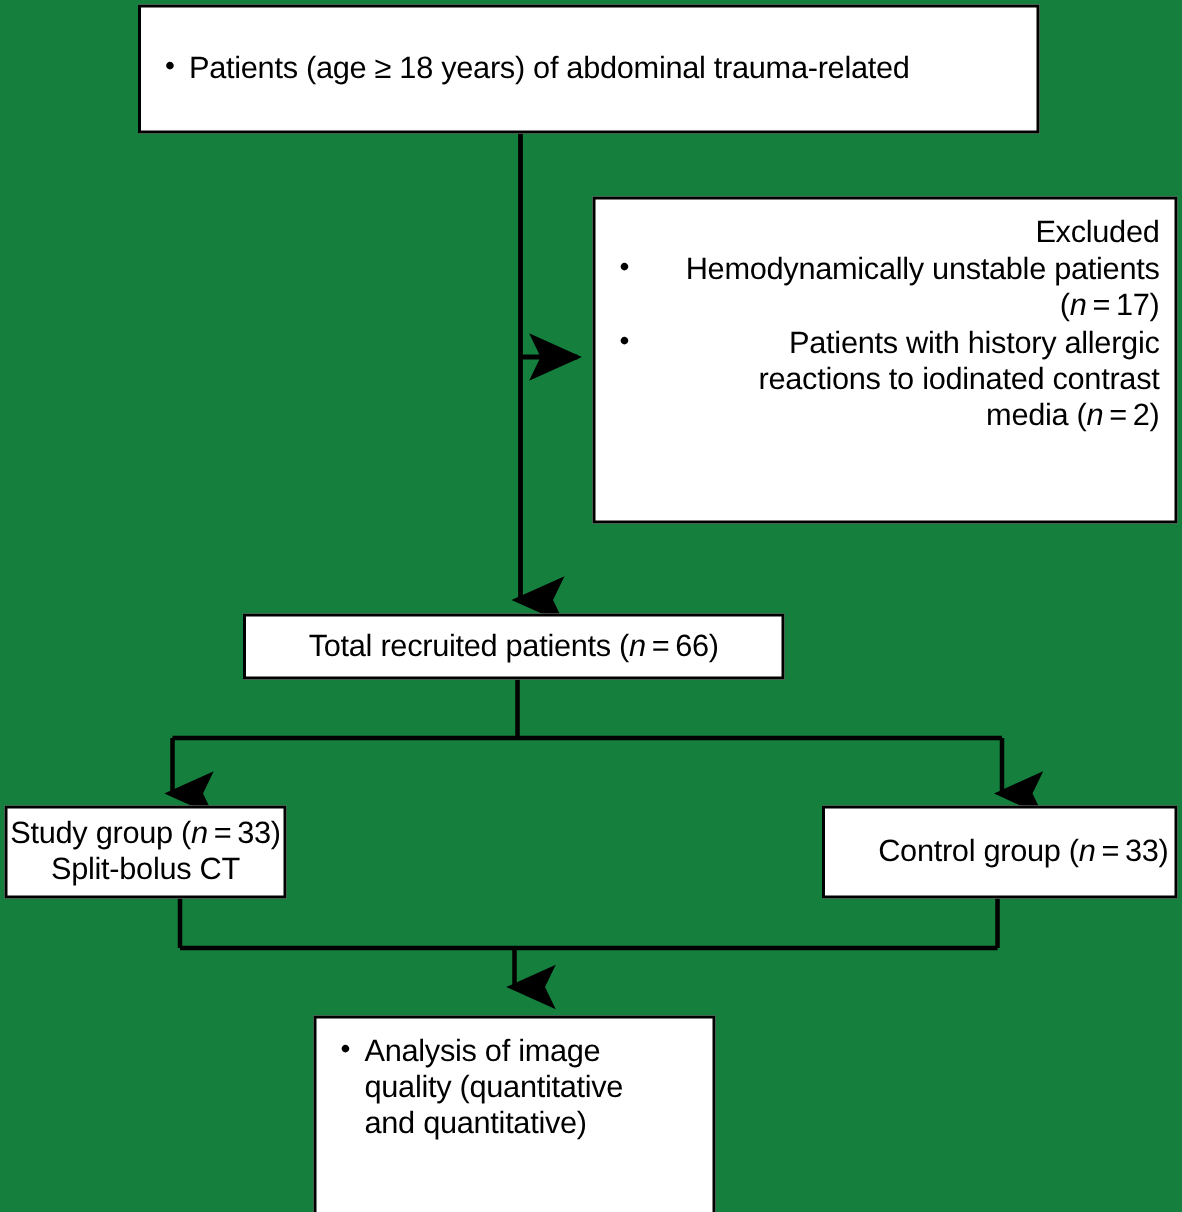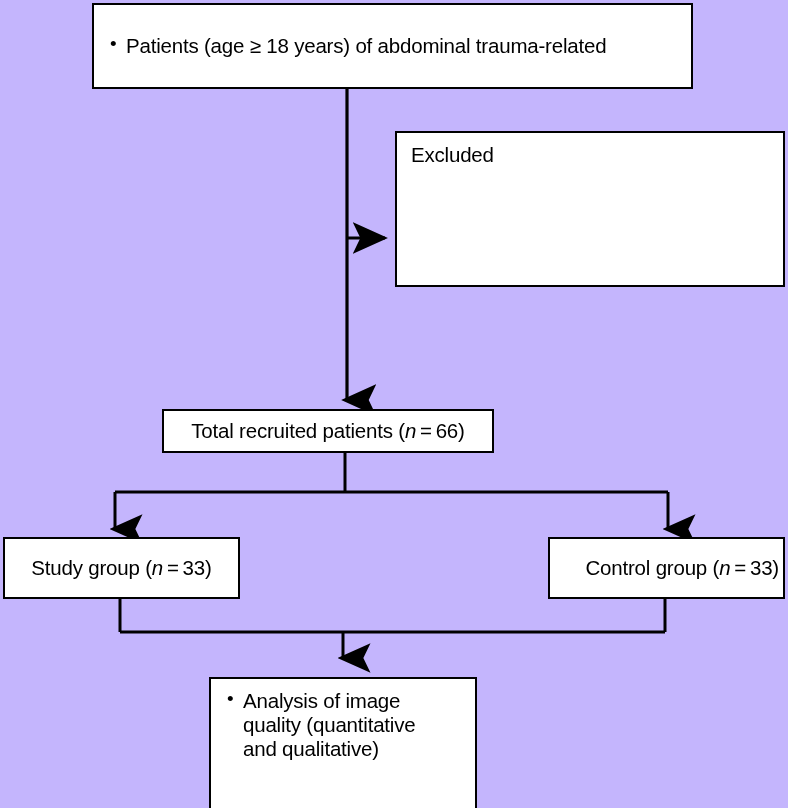--- a/index.html
+++ b/index.html
@@ -11,21 +11,21 @@
     width: 788px;
     height: 808px;
     font-family: "Liberation Sans", sans-serif;
     color: #000000;
     overflow: hidden;
   }
   #flowchart {
     position: relative;
     width: 788px;
     height: 808px;
-    background: #c4b5fd;
+    background: #15803d;
   }
   svg.connectors {
     position: absolute;
     left: 0;
     top: 0;
     width: 788px;
     height: 808px;
     pointer-events: none;
   }
   .node {
@@ -68,37 +68,38 @@
 
   
   #node-inclusion {
     left: 92px;  top: 3px;
     width: 601px; height: 86px;
     padding: 6px 10px 6px 14px;
     font-size: 20.5px;
   }
   #node-excluded {
     left: 395px; top: 131px;
-    width: 390px; height: 156px;
+    width: 390px; height: 218px;
     padding: 10px 10px 10px 14px;
     font-size: 20.5px;
     justify-content: flex-start;
+    text-align: right;
   }
   #node-excluded .heading {
     margin-bottom: 1px;
   }
   #node-total {
     left: 162px; top: 409px;
-    width: 332px; height: 44px;
+    width: 361px; height: 44px;
     align-items: center;
     font-size: 20.5px;
   }
   #node-study {
     left: 3px;  top: 537px;
-    width: 237px; height: 62px;
+    width: 188px; height: 62px;
     align-items: center;
     font-size: 20.5px;
     padding: 2px 4px;
   }
   #node-control {
     left: 548px; top: 537px;
     width: 237px; height: 62px;
     align-items: flex-end;
     font-size: 20.5px;
     padding: 2px 4px;
@@ -152,37 +153,49 @@
   <div class="node" id="node-inclusion">
     <ul class="bullets">
       <li>
         <span class="line">Patients (age ≥ 18 years) of abdominal trauma-related</span>
       </li>
     </ul>
   </div>
 
   <div class="node" id="node-excluded">
     <div class="heading">Excluded</div>
+    <ul class="bullets">
+      <li>
+        <span class="cont">Hemodynamically unstable patients</span>
+        <span class="cont">(<span class="ital">n</span> = 17)</span>
+      </li>
+      <li>
+        <span class="cont">Patients with history allergic</span>
+        <span class="cont">reactions to iodinated contrast</span>
+        <span class="cont">media (<span class="ital">n</span> = 2)</span>
+      </li>
+    </ul>
   </div>
 
   <div class="node" id="node-total">
     <span class="line">Total recruited patients (<span class="ital">n</span> = 66)</span>
   </div>
 
   <div class="node" id="node-study">
     <span class="line">Study group (<span class="ital">n</span> = 33)</span>
+    <span class="line">Split-bolus CT</span>
   </div>
 
   <div class="node" id="node-control">
     <span class="line">Control group (<span class="ital">n</span> = 33)</span>
   </div>
 
   <div class="node" id="node-analysis">
     <ul class="bullets">
       <li>
         <span class="cont">Analysis of image</span>
         <span class="cont">quality (quantitative</span>
-        <span class="cont">and qualitative)</span>
+        <span class="cont">and quantitative)</span>
       </li>
     </ul>
   </div>
 
 </div>
 
 </body></html>

